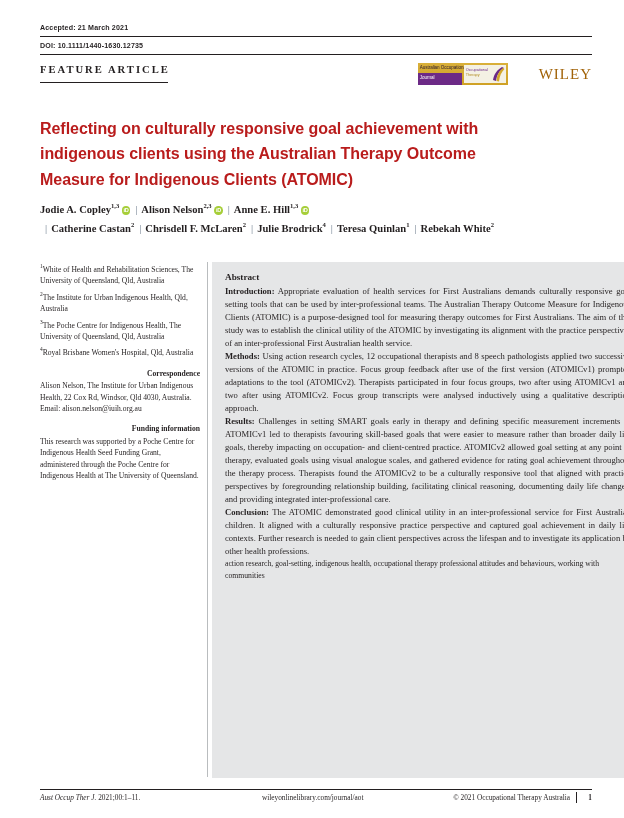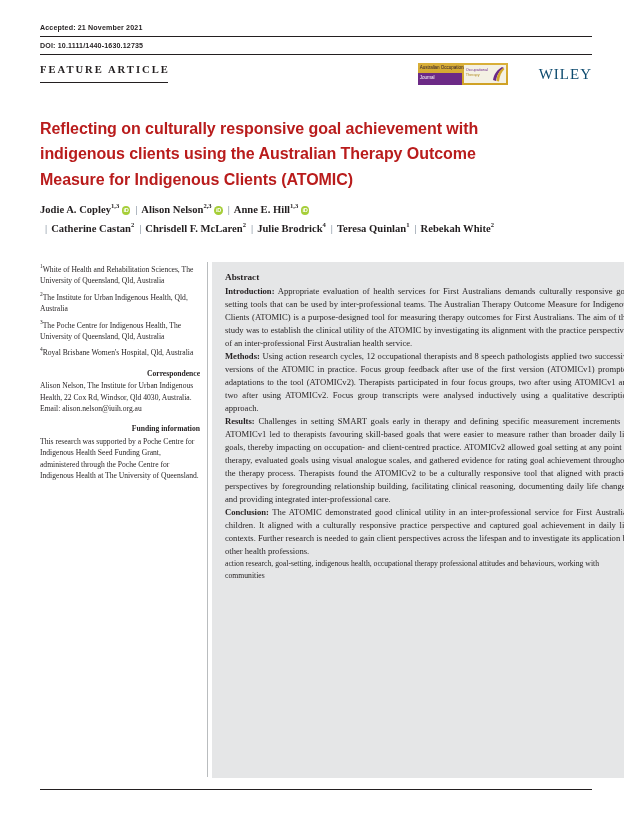--- a/index.html
+++ b/index.html
@@ -139,21 +139,21 @@
   }
   .jl-swoosh {
     position: absolute;
     right: 1px; top: 1px;
     width: 14px; height: 16px;
   }
   .wiley-mark {
     font-family: "Liberation Serif", serif;
     font-size: 15px;
     letter-spacing: 1.0px;
-    color: #0c4a6e;
+    color: #a16207;
     margin-left: 31px;
     font-variant: small-caps;
     font-weight: normal;
   }
 
   
   .title {
     position: absolute;
     left: 40px; top: 105px;
     width: 500px;
@@ -328,21 +328,21 @@
     right: 0; top: 0;
     font-weight: bold;
   }
 </style>
 </head>
 <body>
 
 <div class="page">
 
   <div class="meta-wrap">
-    <div class="meta-line">Accepted: 21 November 2021</div>
+    <div class="meta-line">Accepted: 21 March 2021</div>
     <div class="meta-rule"></div>
     <div class="meta-line">DOI: 10.1111/1440-1630.12735</div>
     <div class="meta-rule"></div>
   </div>
 
   <div class="art-row">
     <div class="feature-article">FEATURE ARTICLE</div>
     <div class="fa-rule"></div>
 
     <div class="logo-block">
@@ -391,14 +391,21 @@
     <div id="abs-sections">
         <p class="abs-para"><span class="abs-label">Introduction:</span><span> Appropriate evaluation of health services for First Australians demands culturally responsive goal setting tools that can be used by inter-professional teams. The Australian Therapy Outcome Measure for Indigenous Clients (ATOMIC) is a purpose-designed tool for measuring therapy outcomes for First Australians. The aim of this study was to establish the clinical utility of the ATOMIC by investigating its alignment with the practice perspectives of an inter-professional First Australian health service.</span></p>
         <p class="abs-para"><span class="abs-label">Methods:</span><span> Using action research cycles, 12 occupational therapists and 8 speech pathologists applied two successive versions of the ATOMIC in practice. Focus group feedback after use of the first version (ATOMICv1) prompted adaptations to the tool (ATOMICv2). Therapists participated in four focus groups, two after using ATOMICv1 and two after using ATOMICv2. Focus group transcripts were analysed inductively using a qualitative description approach.</span></p>
         <p class="abs-para"><span class="abs-label">Results:</span><span> Challenges in setting SMART goals early in therapy and defining specific measurement increments in ATOMICv1 led to therapists favouring skill-based goals that were easier to measure rather than broader daily life goals, thereby impacting on occupation- and client-centred practice. ATOMICv2 allowed goal setting at any point in therapy, evaluated goals using visual analogue scales, and gathered evidence for rating goal achievement throughout the therapy process. Therapists found the ATOMICv2 to be a culturally responsive tool that aligned with practice perspectives by foregrounding relationship building, facilitating clinical reasoning, documenting daily life changes, and providing integrated inter-professional care.</span></p>
         <p class="abs-para"><span class="abs-label">Conclusion:</span><span> The ATOMIC demonstrated good clinical utility in an inter-professional service for First Australian children. It aligned with a culturally responsive practice perspective and captured goal achievement in daily life contexts. Further research is needed to gain client perspectives across the lifespan and to investigate its application by other health professions.</span></p>
       </div>
     <div class="kw-body">action research, goal-setting, indigenous health, occupational therapy professional attitudes and behaviours, working with communities</div>
   </div>
 
   <div class="footer-rule"></div>
+  <div class="footer">
+    <span class="f-left"><i>Aust Occup Ther J.</i><span> 2021;00:1–11.</span></span>
+    <span class="f-center">wileyonlinelibrary.com/journal/aot</span>
+    <span class="f-right">© 2021 Occupational Therapy Australia</span>
+    <span class="f-pipe"></span>
+    <span class="f-page">1</span>
+  </div>
 
 </div>
 
 </body></html>

